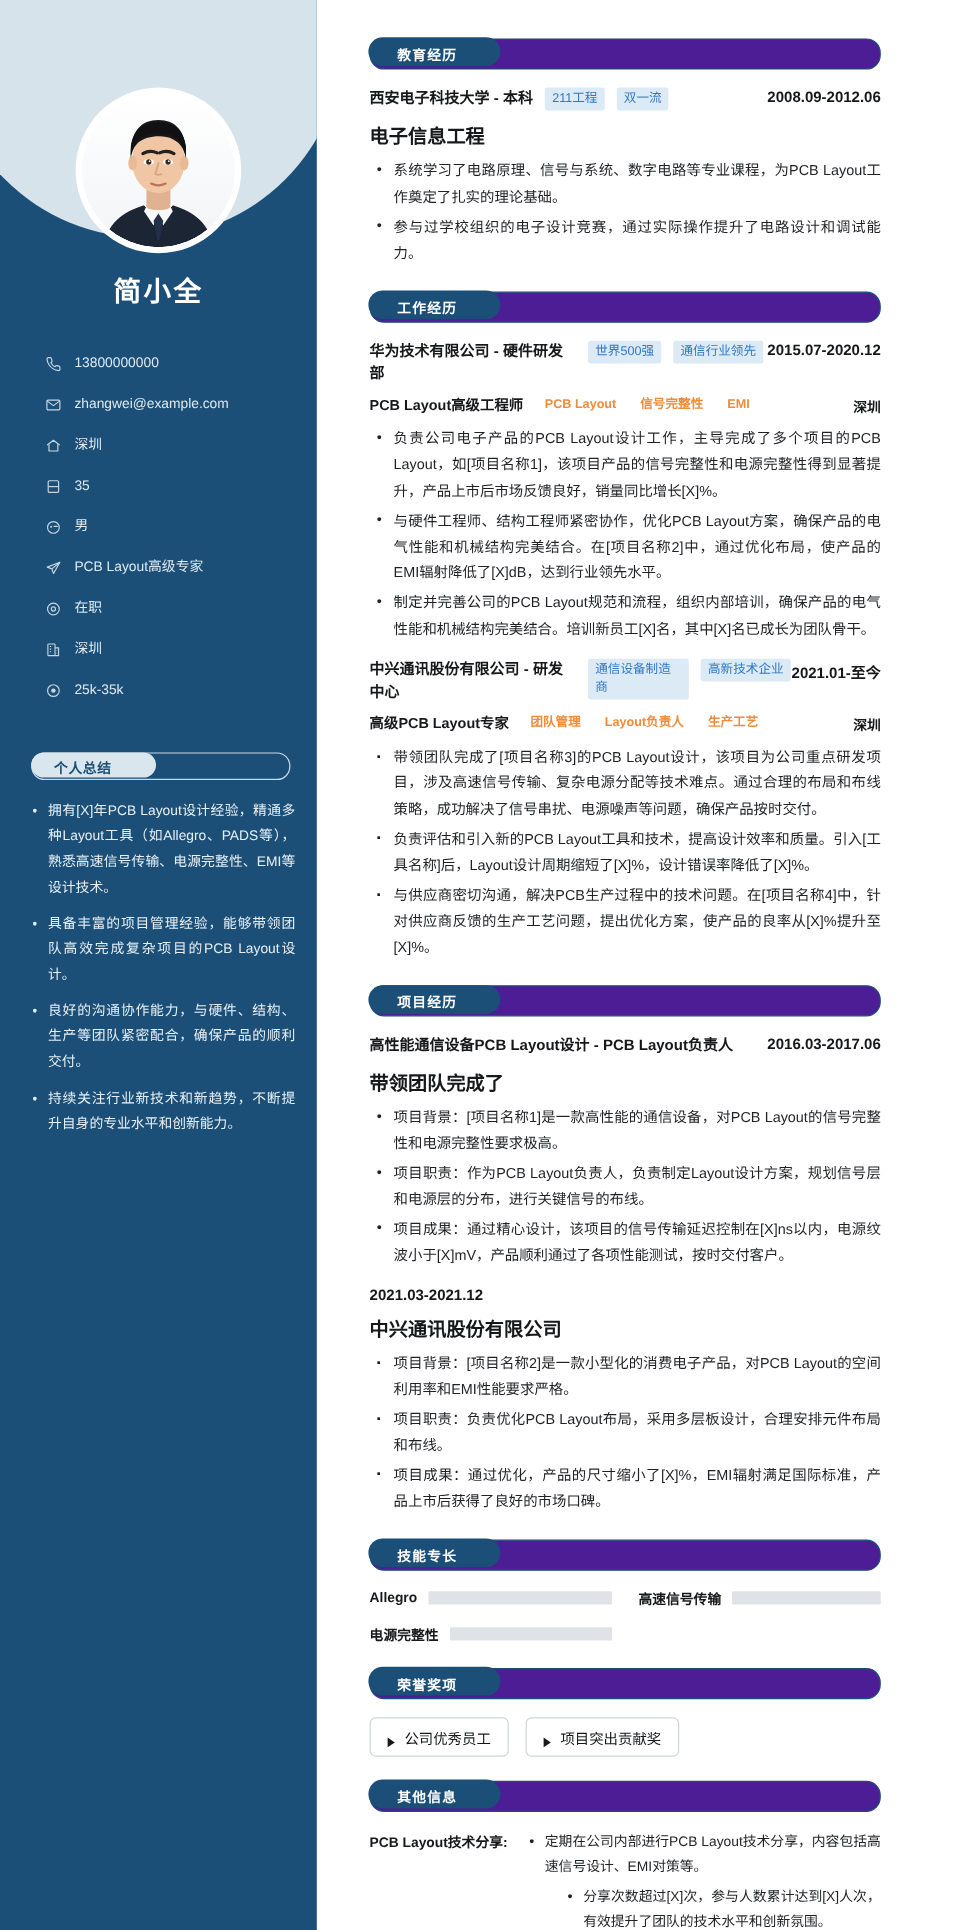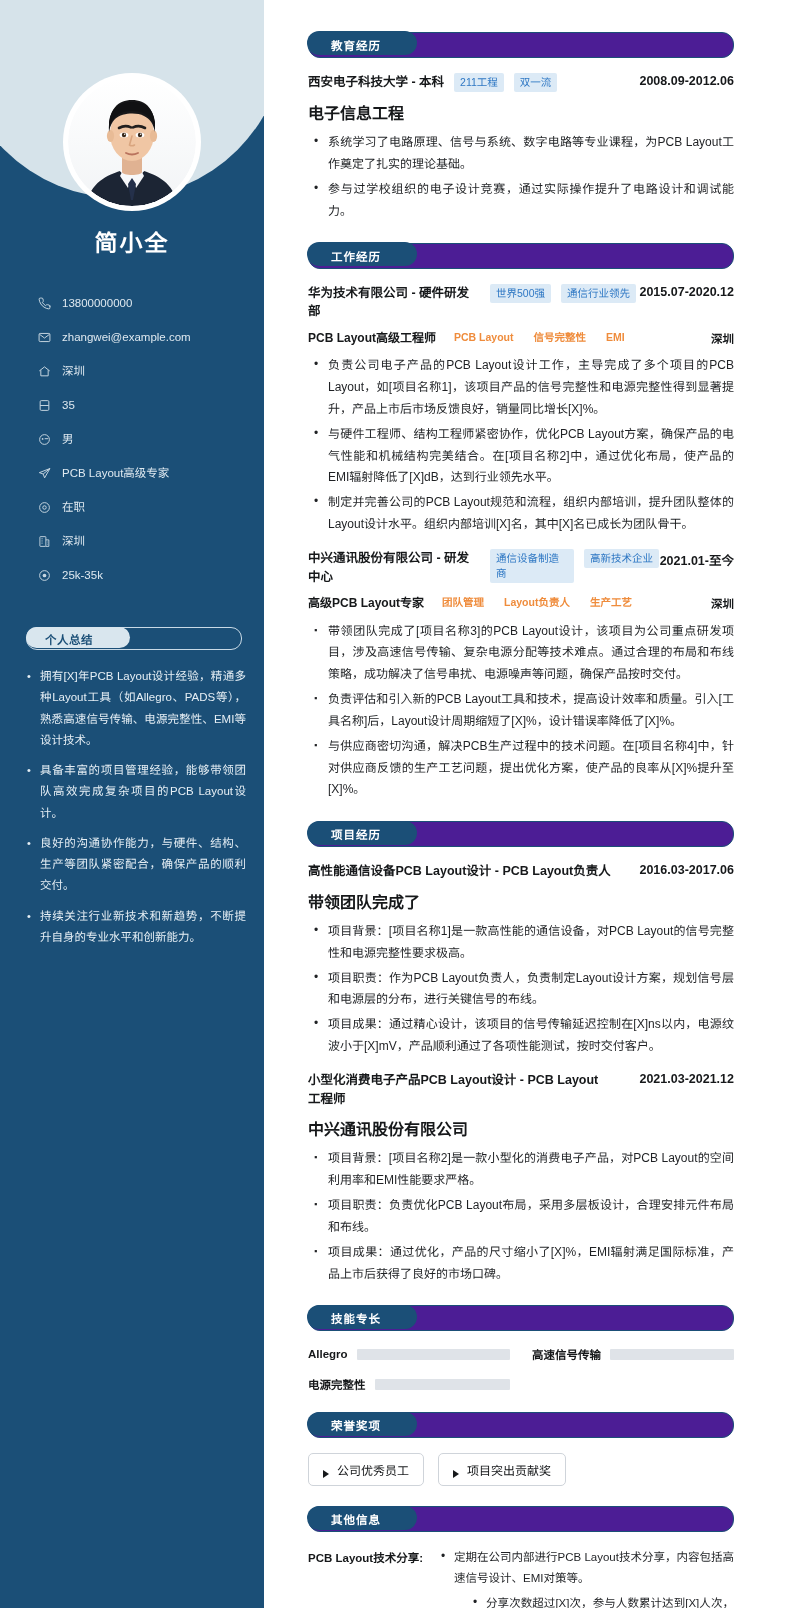--- a/index.html
+++ b/index.html
@@ -560,21 +560,21 @@
             <span class="role-name">PCB Layout高级工程师</span>
             <span class="tag tag-orange">PCB Layout</span>
             <span class="tag tag-orange">信号完整性</span>
             <span class="tag tag-orange">EMI</span>
           </div>
           <span class="role-loc">深圳</span>
         </div>
         <ul class="bullets">
           <li>负责公司电子产品的PCB Layout设计工作，主导完成了多个项目的PCB Layout，如[项目名称1]，该项目产品的信号完整性和电源完整性得到显著提升，产品上市后市场反馈良好，销量同比增长[X]%。</li>
           <li>与硬件工程师、结构工程师紧密协作，优化PCB Layout方案，确保产品的电气性能和机械结构完美结合。在[项目名称2]中，通过优化布局，使产品的EMI辐射降低了[X]dB，达到行业领先水平。</li>
-          <li>制定并完善公司的PCB Layout规范和流程，组织内部培训，提升团队整体的Layout设计水平。组织内部培训[X]名，其中[X]名已成长为团队骨干。</li>
+          <li>制定并完善公司的PCB Layout规范和流程，组织内部培训，确保产品的电气性能和机械结构完美结合。培训新员工[X]名，其中[X]名已成长为团队骨干。</li>
         </ul>
       </div>
 
       <div class="entry">
         <div class="entry-top">
           <div class="entry-head-left">
             <span class="entry-title">中兴通讯股份有限公司 - 研发中心</span>
             <span class="tag tag-blue">通信设备制造商</span>
             <span class="tag tag-blue">高新技术企业</span>
           </div>
@@ -611,21 +611,20 @@
         <div class="entry-sub">带领团队完成了</div>
         <ul class="bullets">
           <li>项目背景：[项目名称1]是一款高性能的通信设备，对PCB Layout的信号完整性和电源完整性要求极高。</li>
           <li>项目职责：作为PCB Layout负责人，负责制定Layout设计方案，规划信号层和电源层的分布，进行关键信号的布线。</li>
           <li>项目成果：通过精心设计，该项目的信号传输延迟控制在[X]ns以内，电源纹波小于[X]mV，产品顺利通过了各项性能测试，按时交付客户。</li>
         </ul>
       </div>
 
       <div class="entry">
         <div class="entry-top">
-          <span class="entry-title" style="max-width:300px">小型化消费电子产品PCB Layout设计 - PCB Layout工程师</span>
           <span class="entry-date">2021.03-2021.12</span>
         </div>
         <div class="entry-sub">中兴通讯股份有限公司</div>
         <ul class="bullets sq">
           <li>项目背景：[项目名称2]是一款小型化的消费电子产品，对PCB Layout的空间利用率和EMI性能要求严格。</li>
           <li>项目职责：负责优化PCB Layout布局，采用多层板设计，合理安排元件布局和布线。</li>
           <li>项目成果：通过优化，产品的尺寸缩小了[X]%，EMI辐射满足国际标准，产品上市后获得了良好的市场口碑。</li>
         </ul>
       </div>
     </section>

